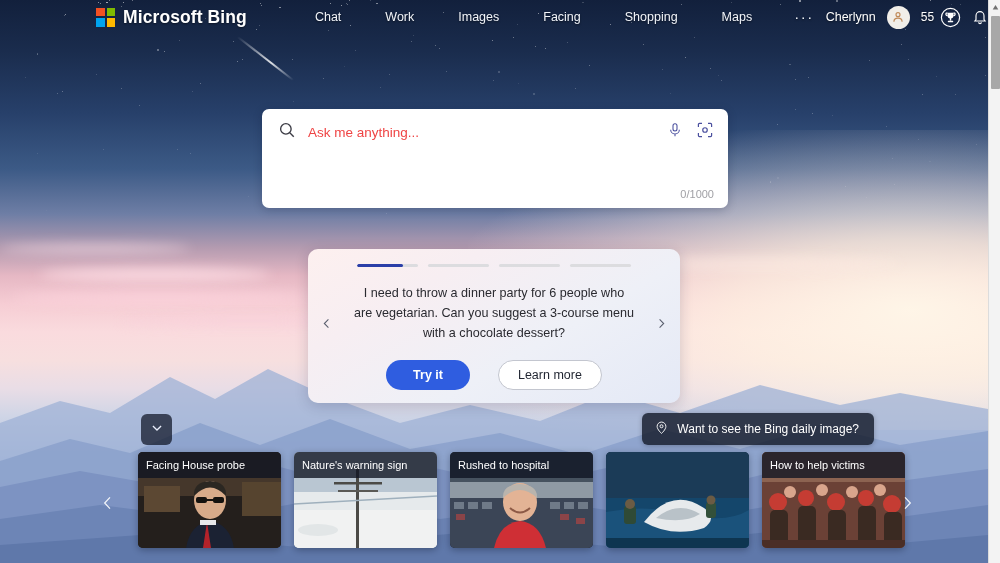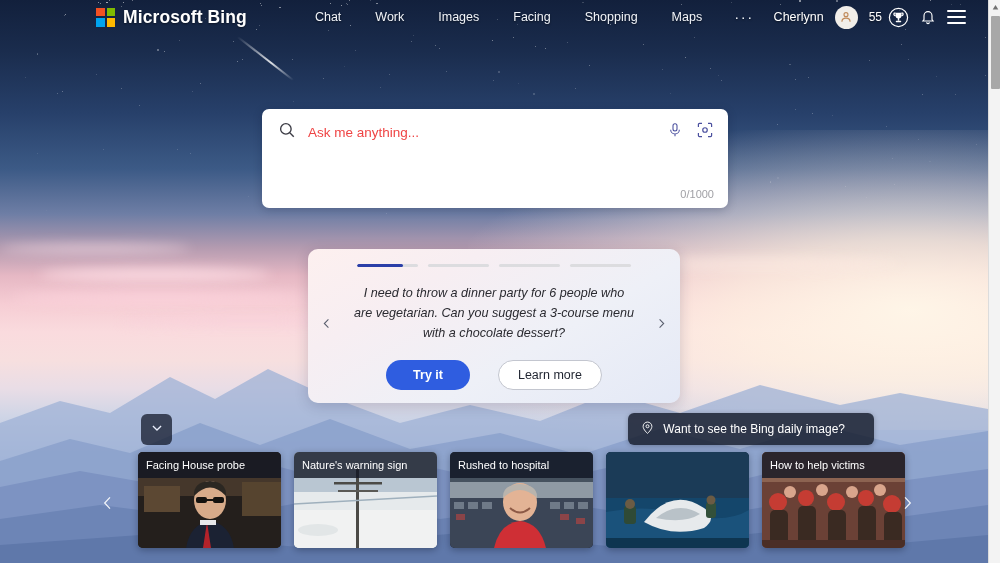--- a/index.html
+++ b/index.html
@@ -63,21 +63,21 @@
     position: absolute; left: 0; top: 0; width: 988px; height: 34px;
     display: flex; align-items: center; z-index: 20;
   }
   .brand { display: flex; align-items: center; gap: 8px; margin-left: 96px; }
   .ms-logo { width: 19px; height: 19px; display: grid;
              grid-template-columns: 1fr 1fr; grid-template-rows: 1fr 1fr; gap: 2px; }
   .ms-logo i { display: block; }
   .brand-name { color: #fff; font-size: 17.5px; font-weight: 600; letter-spacing: .1px;
                 text-shadow: 0 1px 2px rgba(0,0,0,.45); white-space: nowrap; }
 
-  .navlinks { display: flex; align-items: center; gap: 6px; margin-left: 54px; }
+  .navlinks { display: flex; align-items: center; gap: 16px; margin-left: 54px; }
   .navlink {
     color: #f2f5fa; font-size: 12.5px; padding: 4px 14px; white-space: nowrap;
     text-shadow: 0 1px 2px rgba(0,0,0,.5); cursor: pointer; border-radius: 4px;
   }
   .navmore { color: #f2f5fa; font-size: 15px; padding: 0 12px; letter-spacing: 1.5px;
              text-shadow: 0 1px 2px rgba(0,0,0,.5); cursor: pointer; line-height: 10px; }
 
   .topright { display: flex; align-items: center; gap: 11px; margin-left: auto; margin-right: 22px; }
   .username { color: #fff; font-size: 12.5px; text-shadow: 0 1px 2px rgba(0,0,0,.5); }
   .avatar {
@@ -108,21 +108,21 @@
     border-radius: 10px; z-index: 14;
     background: linear-gradient(150deg, #fdf0ef 0%, #f7eef2 28%, #eef0f7 62%, #e4e9f6 100%);
     box-shadow: 0 3px 14px rgba(20,30,60,.18);
     display: flex; flex-direction: column; align-items: center;
   }
   .prog-row { display: flex; gap: 10px; margin-top: 15px; }
   .prog { width: 61px; height: 3px; border-radius: 2px; background: #dcdcdf; overflow: hidden; }
   .prog i { display: block; height: 100%; background: #2b3fa8; border-radius: 2px; }
   .sug-text {
     margin-top: 17px; width: 282px; text-align: center;
-    font-style: italic; font-size: 12.6px; line-height: 1.58; color: #2a2a30;
+    font-size: 12.6px; line-height: 1.58; color: #2a2a30;
   }
   .sug-btns { display: flex; gap: 28px; margin-top: 16px; }
   .btn-try {
     background: #2f5de0; color: #fff; border: none; border-radius: 17px;
     padding: 8px 27px; font-size: 12.5px; font-weight: 700; cursor: pointer;
   }
   .btn-learn {
     background: #fff; color: #1f2430; border: 1px solid #c3c6cf; border-radius: 17px;
     padding: 4px 19px; font-size: 12.5px; cursor: pointer;
   }
@@ -130,21 +130,21 @@
     position: absolute; top: 50%; transform: translateY(-50%);
     color: #5a5f6e; font-size: 20px; cursor: pointer; user-select: none;
   }
   .sug-arrow.left { left: 12px; }
   .sug-arrow.right { right: 12px; }
 
   
   .daily-pill {
     position: absolute; right: 126px; top: 413px; height: 32px;
     background: rgba(16,22,38,.80); border-radius: 6px;
-    display: flex; align-items: center; gap: 8px; padding: 0 29px 0 12px;
+    display: flex; align-items: center; gap: 8px; padding: 0 15px 0 12px;
     color: #fff; font-size: 12px; cursor: pointer; z-index: 14;
     box-shadow: 0 1px 5px rgba(0,0,0,.25);
   }
 
   
   .chev-btn {
     position: absolute; left: 141px; top: 414px; width: 31px; height: 31px;
     background: rgba(14,20,36,.72); border-radius: 6px; cursor: pointer; z-index: 14;
     display: flex; align-items: center; justify-content: center;
   }

